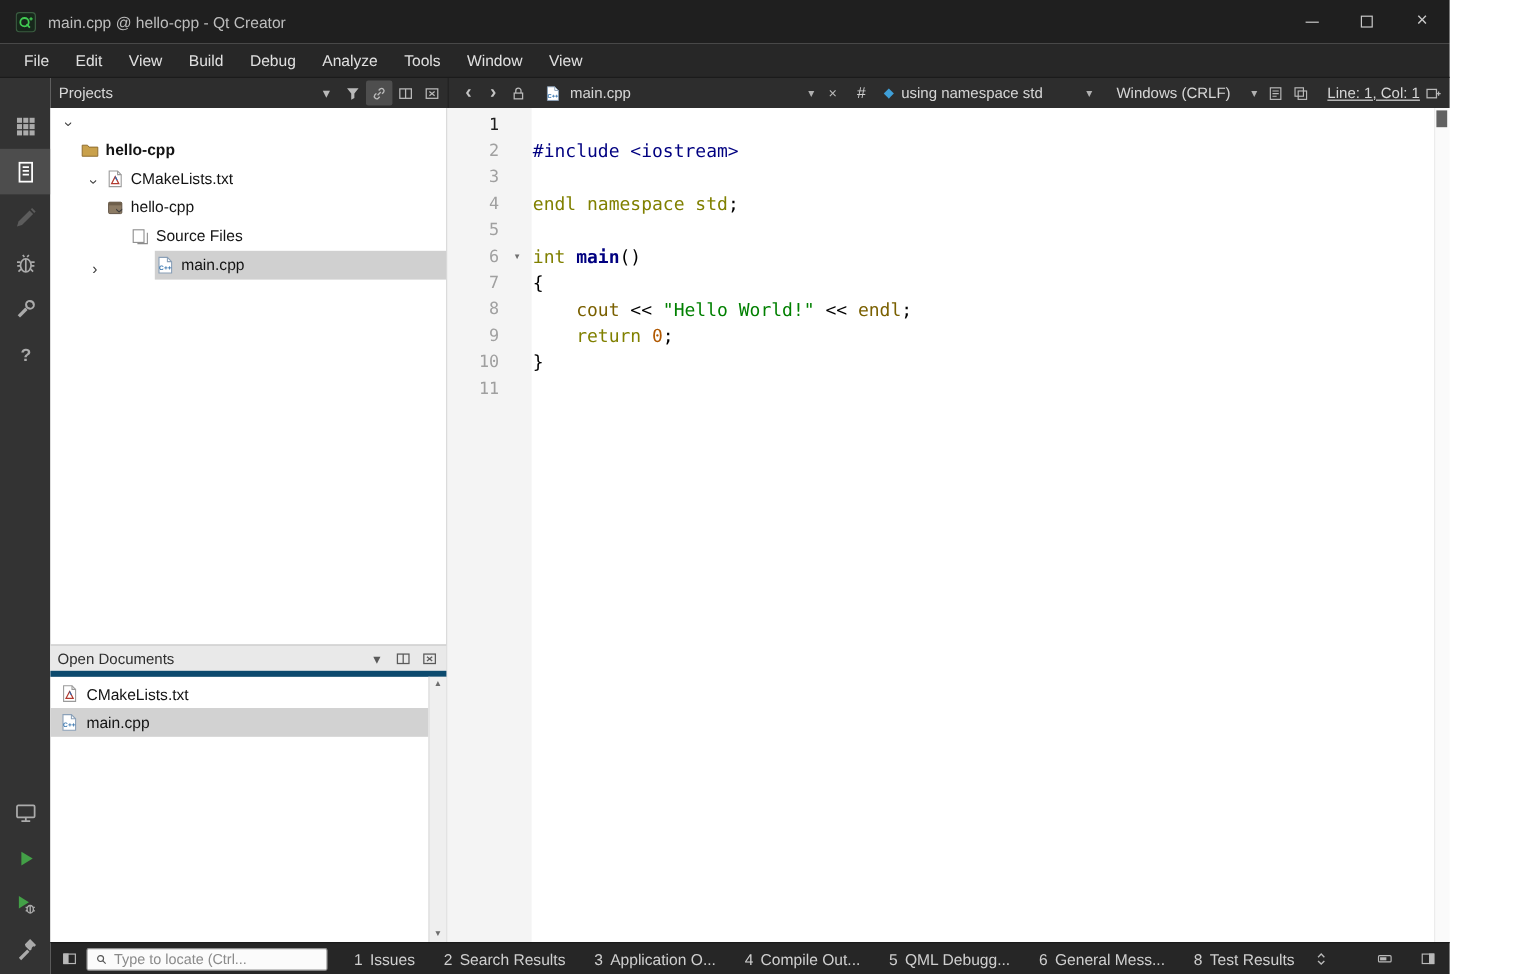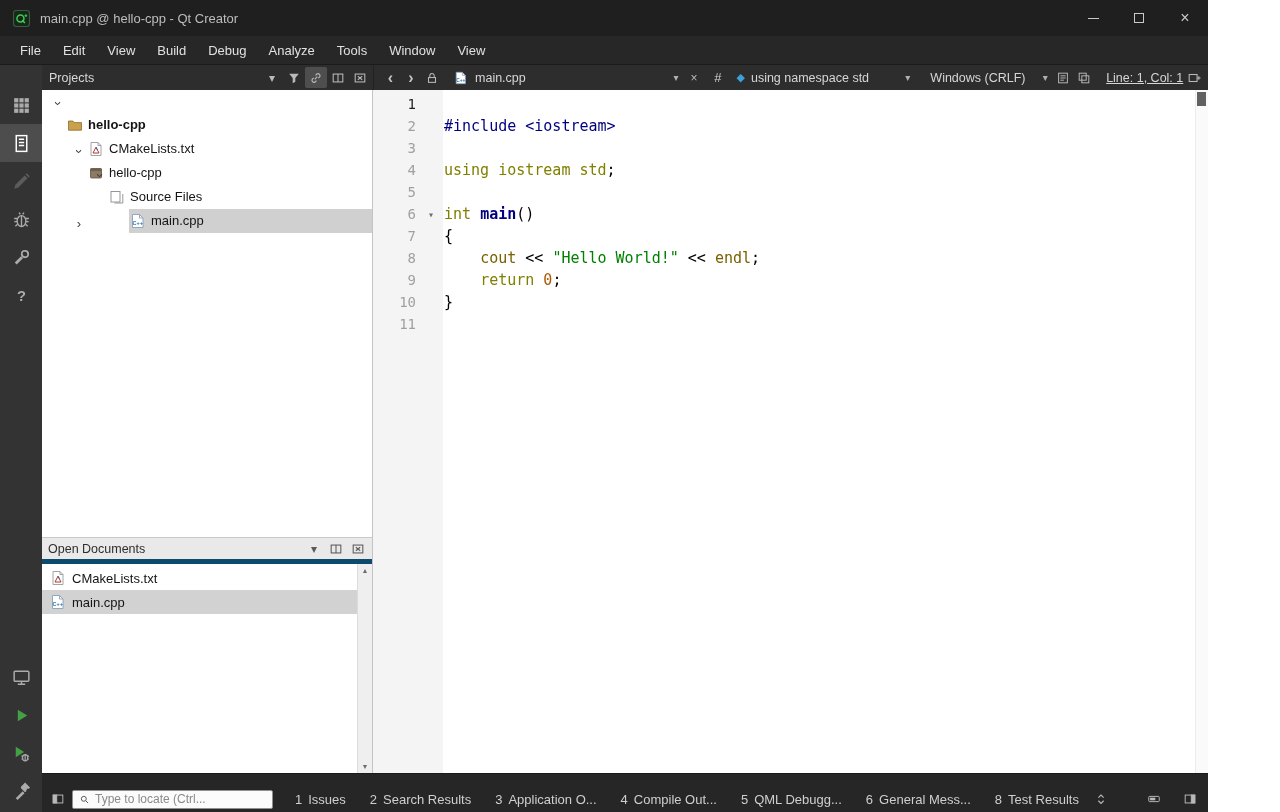--- a/index.html
+++ b/index.html
@@ -93,21 +93,21 @@
   .tok-keyword { color:var(--c-keyword); }
   .tok-string { color:var(--c-string); }
   .tok-number { color:var(--c-number); }
   .tok-function { color:var(--c-function); font-weight:bold; }
   .tok-global { color:var(--c-global); }
   .tok-plain { color:var(--c-plain); }
   .editor-scrollbar { position:absolute; top:0; right:0; bottom:0; width:13px; background:#fafafa; border-left:1px solid #ececec; }
   .ed-thumb { position:absolute; top:2px; right:2px; width:9px; height:14px; background:#616161; }
 
   
-  .statusbar { flex:0 0 26px; background:#262626; display:flex; align-items:center; color:#d2d2d2; font-size:13px; padding:12px 8px 0 6px; border-top:1px solid #1a1a1a; }
+  .statusbar { flex:0 0 26px; background:#262626; display:flex; align-items:center; color:#d2d2d2; font-size:13px; padding:0 8px 0 6px; border-top:1px solid #1a1a1a; }
   .sb-icon { width:20px; height:20px; display:flex; align-items:center; justify-content:center; color:#b9b9b9; }
   .sb-icon svg { width:14px; height:14px; }
   .locator { width:201px; height:19px; background:#fbfbfb; border:1px solid #8f8f8f; border-radius:2px; display:flex; align-items:center; gap:5px; padding:0 6px; margin-left:4px; }
   .locator svg { width:11px; height:11px; color:#555; flex:0 0 11px; }
   .locator-input { border:none; outline:none; background:transparent; font-size:12px; width:160px; color:#333; font-family:"Liberation Sans",sans-serif; }
   .locator-input::placeholder { color:#8a8a8a; }
   .panes { display:flex; margin-left:10px; }
   .pane-btn { display:flex; gap:6px; padding:0 12px; height:26px; align-items:center; }
   .pane-num, .pane-label { color:#cfcfcf; white-space:nowrap; }
   .sb-right { margin-left:auto; display:flex; gap:16px; align-items:center; }
@@ -450,21 +450,21 @@
                 <span class="code-text"><span class="tok-preprocessor">#include &lt;iostream&gt;</span></span>
               </div>
               <div class="code-line">
                 <span class="line-num">3</span>
                 <span class="fold-col"></span>
                 <span class="code-text"></span>
               </div>
               <div class="code-line">
                 <span class="line-num">4</span>
                 <span class="fold-col"></span>
-                <span class="code-text"><span class="tok-keyword">using iostream</span><span class="tok-plain"> </span><span class="tok-keyword">std</span><span class="tok-plain">;</span></span>
+                <span class="code-text"><span class="tok-keyword">endl namespace</span><span class="tok-plain"> </span><span class="tok-keyword">std</span><span class="tok-plain">;</span></span>
               </div>
               <div class="code-line">
                 <span class="line-num">5</span>
                 <span class="fold-col"></span>
                 <span class="code-text"></span>
               </div>
               <div class="code-line">
                 <span class="line-num">6</span>
                 <span class="fold-col">▾</span>
                 <span class="code-text"><span class="tok-keyword">int</span><span class="tok-plain"> </span><span class="tok-function">main</span><span class="tok-plain">()</span></span>

